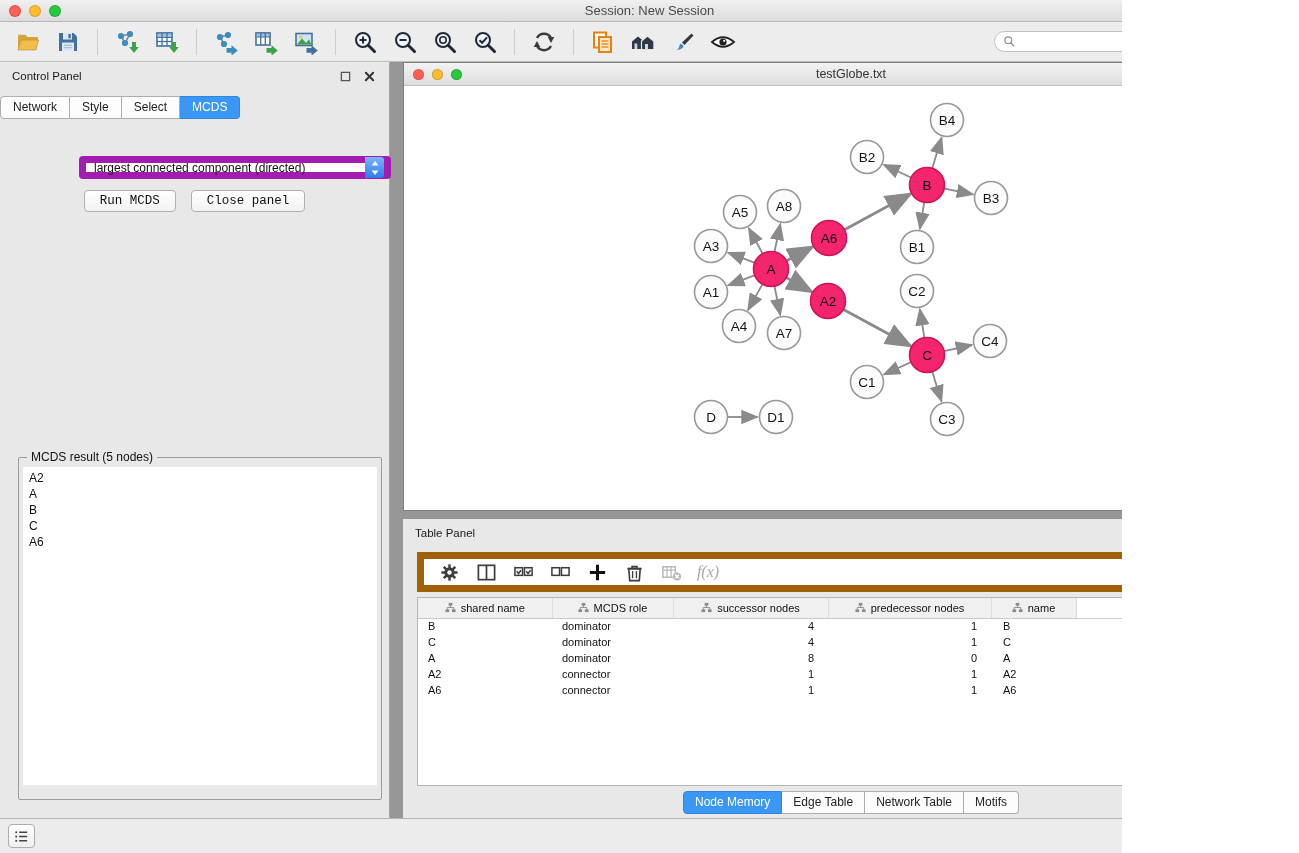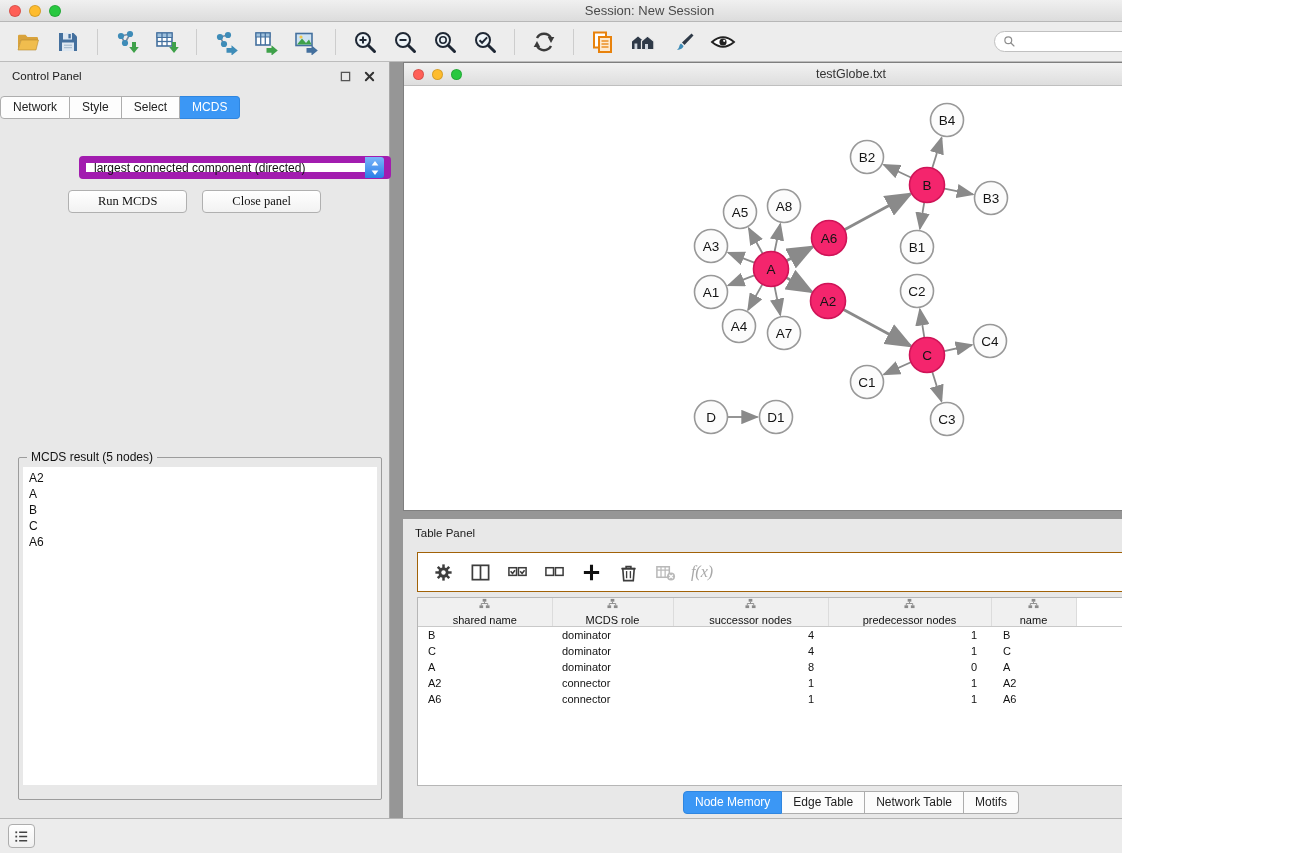--- a/index.html
+++ b/index.html
@@ -44,52 +44,52 @@
   .seg-tab.active { background:var(--accent); border-color:#2f86e0; color:#fff; }
   .opt-label { position:absolute; top:72px; left:0; right:0; text-align:center; font-size:12px; color:#111; }
   .dropdown { position:absolute; top:94px; left:43px; width:312px; height:23px; background:#fff;
     border:7px solid #a21caf; border-radius:4px; display:flex; align-items:center; padding-left:8px; cursor:pointer;margin-left:36px; }
   .dd-text { flex:1; font-size:12px; color:#111; white-space:nowrap; overflow:hidden; }
   .dd-stepper { width:19px; height:21px; background:linear-gradient(#7ab5f9,#2a7de8);
     border-radius:0 3px 3px 0; display:flex; align-items:center; justify-content:center; }
   .dd-stepper svg { width:10px; height:16px; display:block; }
   .cp-buttons { position:absolute; top:128px; left:0; right:0; display:flex; justify-content:center; gap:15px; }
   .mac-btn { background:linear-gradient(#ffffff,#f2f2f2); border:1px solid #b0b0b0; border-radius:4px;
-    font-size:12.5px; padding:3px 29px; color:#111; cursor:pointer; font-family:Liberation Serif, serif; }
+    font-size:12.5px; padding:3px 15px; color:#111; cursor:pointer; font-family:Liberation Mono, monospace; }
   .result-box { position:absolute; top:388px; left:18px; width:364px; height:350px;
     border:1px solid #9c9c9c; border-radius:2px; padding:3px 4px 14px; overflow:hidden; background:transparent; }
   .result-box legend { font-size:12px; color:#111; padding:0 4px; margin-left:4px; }
   .result-list { background:#fff; height:100%; overflow:auto; font-size:12px; color:#111; padding:3px 6px; }
   .result-item { line-height:16px; }
 
   
   .network-window { position:absolute; left:403px; top:62px; width:896px; height:449px;
     background:#fff; border:1px solid #7f7f7f; }
   .nw-titlebar { position:relative; height:23px; background:linear-gradient(#f2f2f2,#dedede); border-bottom:1px solid #bfbfbf; }
   .nw-titlebar .traffic { top:6px; }
   .nw-title { position:absolute; left:0; right:0; top:4px; text-align:center; font-size:12.5px; color:#333; }
   .nw-content { position:relative; width:894px; height:424px; background:#fff; overflow:hidden; }
   .nw-content svg { display:block; }
   .resize-grip { position:absolute; right:1px; bottom:1px; width:13px; height:13px;
     background:repeating-linear-gradient(135deg, transparent 0 3px, #b9b9b9 3px 4px); }
 
   
   .table-panel { position:absolute; left:403px; top:519px; width:896px; height:299px; background:#e8e8e8; }
   .tp-toolbar { position:absolute; left:14px; top:33px; width:874px; height:40px; background:#fff;
-    border:1px solid #a16207; display:flex; align-items:center; gap:7px; padding-left:10px; }
+    border:7px solid #a16207; display:flex; align-items:center; gap:7px; padding-left:10px; }
   .tp-btn { width:30px; height:30px; background:none; border:none; display:flex; align-items:center; justify-content:center; cursor:pointer; }
   .tp-btn .icon svg { width:21px; height:21px; display:block; }
   .fx-label { font-family:"Liberation Serif", serif; font-style:italic; font-size:16px; color:#a8a8a8; }
   .tp-table-wrap { position:absolute; left:14px; top:78px; width:874px; height:189px; background:#fff;
     border:1px solid #b6b6b6; overflow:hidden; }
   .tp-table { border-collapse:collapse; table-layout:fixed; width:100%; font-size:11px; color:#111; }
   .tp-table th { height:20px; background:#f0f0f0; border-bottom:1px solid #c9c9c9; border-right:1px solid #dcdcdc;
     font-weight:normal; padding:0; cursor:pointer; }
   .tp-table th.filler { background:#fff; border-right:none; cursor:default; }
-  .th-wrap { display:flex; align-items:center; justify-content:center; gap:5px;flex-direction:column; }
+  .th-wrap { display:flex; align-items:center; justify-content:center; gap:5px; }
   .th-wrap svg { width:11px; height:11px; display:block; }
   .tp-table td { height:16px; padding:0 0 0 10px; white-space:nowrap; overflow:hidden; }
   .tp-table td.num { text-align:right; padding:0 14px 0 0; }
   .tp-table td.name-col { padding-left:12px; }
   .tp-tabs { position:absolute; left:0; right:0; top:272px; display:flex; justify-content:center; }
   .tp-tabs .seg-tab { padding:2px 11px; background:#fcfcfc; }
   .tp-tabs .seg-tab.active { background:var(--accent); color:#fff; }
 
   
   .statusbar { position:absolute; left:0; top:818px; width:1299px; height:35px;

